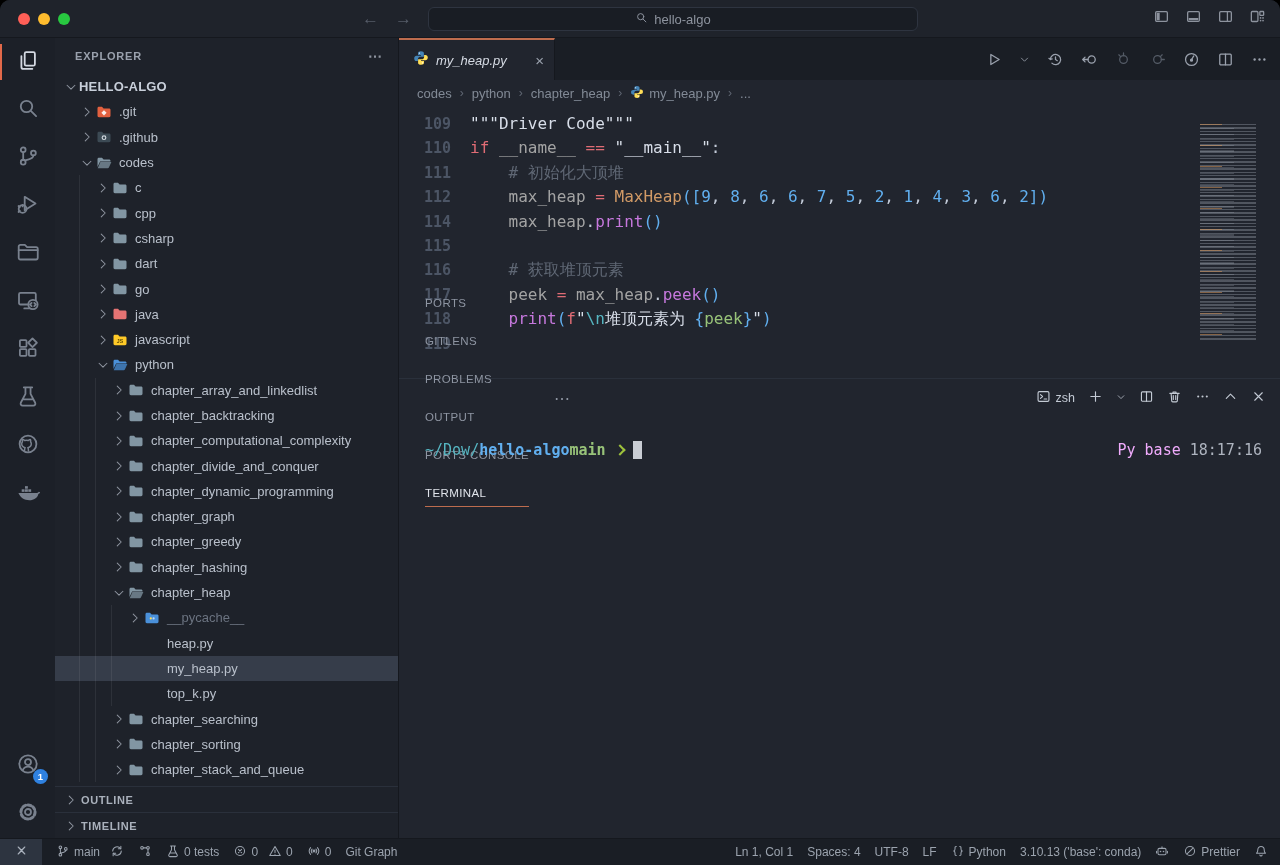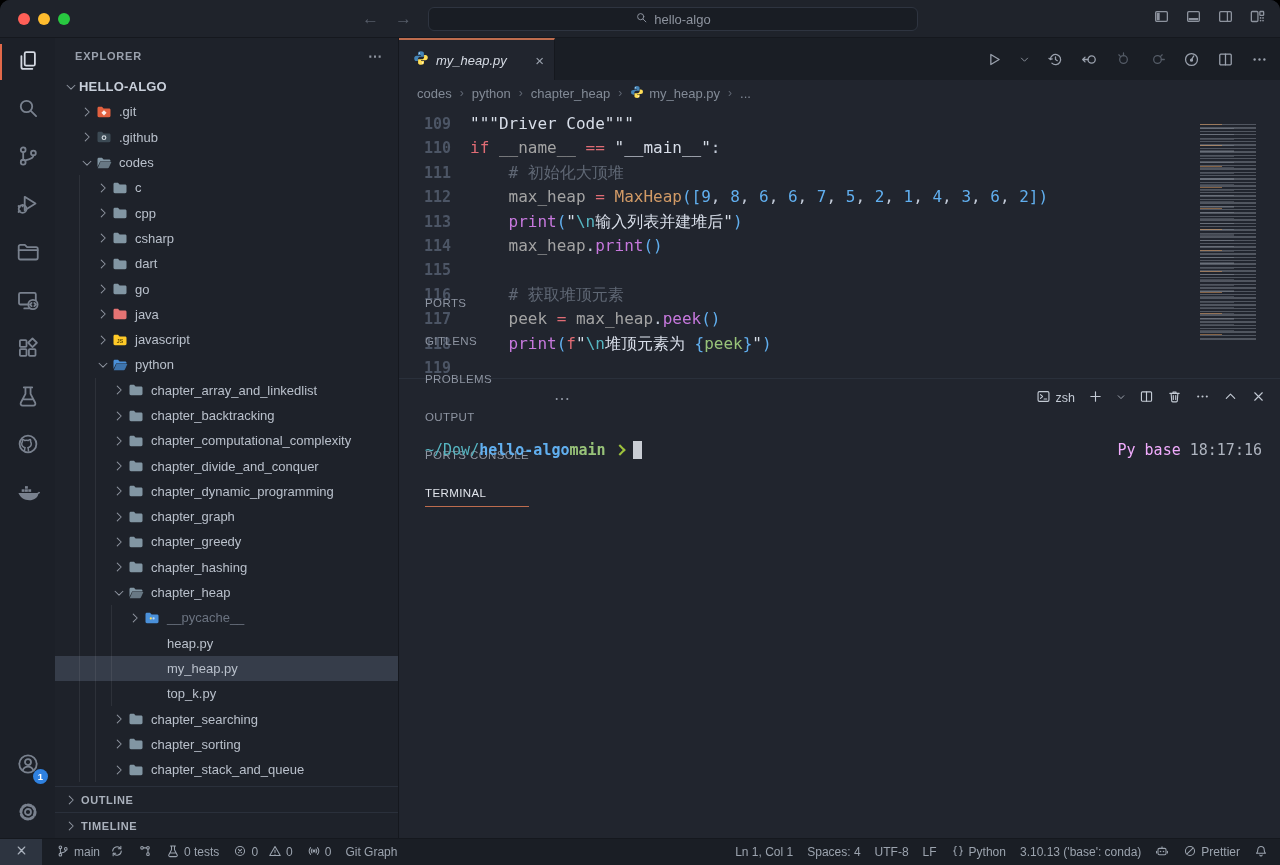--- a/index.html
+++ b/index.html
@@ -806,21 +806,20 @@
           <span class="sep">›</span>
           <span class="bc">...</span>
         </div>
 
       <div class="code-area">
         <div id="code-lines">
             <div class="code-line"><span class="ln">109</span><span class="lc"><span class="tk-str">"""Driver Code"""</span></span></div>
             <div class="code-line"><span class="ln">110</span><span class="lc"><span class="tk-kw">if</span><span class="tk-pln"> </span><span class="tk-var">__name__</span><span class="tk-pln"> </span><span class="tk-op">==</span><span class="tk-pln"> </span><span class="tk-str">"__main__"</span><span class="tk-pln">:</span></span></div>
             <div class="code-line"><span class="ln">111</span><span class="lc"><span class="ind"></span><span class="tk-com"># 初始化大顶堆</span></span></div>
             <div class="code-line"><span class="ln">112</span><span class="lc"><span class="ind"></span><span class="tk-var">max_heap</span><span class="tk-pln"> </span><span class="tk-op">=</span><span class="tk-pln"> </span><span class="tk-cls">MaxHeap</span><span class="tk-br">([</span><span class="tk-num">9</span><span class="tk-pln">, </span><span class="tk-num">8</span><span class="tk-pln">, </span><span class="tk-num">6</span><span class="tk-pln">, </span><span class="tk-num">6</span><span class="tk-pln">, </span><span class="tk-num">7</span><span class="tk-pln">, </span><span class="tk-num">5</span><span class="tk-pln">, </span><span class="tk-num">2</span><span class="tk-pln">, </span><span class="tk-num">1</span><span class="tk-pln">, </span><span class="tk-num">4</span><span class="tk-pln">, </span><span class="tk-num">3</span><span class="tk-pln">, </span><span class="tk-num">6</span><span class="tk-pln">, </span><span class="tk-num">2</span><span class="tk-br">])</span></span></div>
-            <div class="code-line"><span class="ln">113</span><span class="lc"><span class="ind"></span><span class="tk-fn">print</span><span class="tk-br">(</span><span class="tk-str">"</span><span class="tk-esc">\n</span><span class="tk-str">输入列表并建堆后"</span><span class="tk-br">)</span></span></div>
             <div class="code-line"><span class="ln">114</span><span class="lc"><span class="ind"></span><span class="tk-var">max_heap</span><span class="tk-pln">.</span><span class="tk-fn">print</span><span class="tk-br">()</span></span></div>
             <div class="code-line"><span class="ln">115</span><span class="lc"><span class="ind"></span></span></div>
             <div class="code-line"><span class="ln">116</span><span class="lc"><span class="ind"></span><span class="tk-com"># 获取堆顶元素</span></span></div>
             <div class="code-line"><span class="ln">117</span><span class="lc"><span class="ind"></span><span class="tk-var">peek</span><span class="tk-pln"> </span><span class="tk-op">=</span><span class="tk-pln"> </span><span class="tk-var">max_heap</span><span class="tk-pln">.</span><span class="tk-fn">peek</span><span class="tk-br">()</span></span></div>
             <div class="code-line"><span class="ln">118</span><span class="lc"><span class="ind"></span><span class="tk-fn">print</span><span class="tk-br">(</span><span class="tk-kw">f</span><span class="tk-str">"</span><span class="tk-esc">\n</span><span class="tk-str">堆顶元素为 </span><span class="tk-br">{</span><span class="tk-grn">peek</span><span class="tk-br">}</span><span class="tk-str">"</span><span class="tk-br">)</span></span></div>
             <div class="code-line"><span class="ln">119</span><span class="lc"></span></div>
           </div>
         <div class="minimap">
           <div class="mm mm1"></div>
             <div class="mm mm2"></div>

